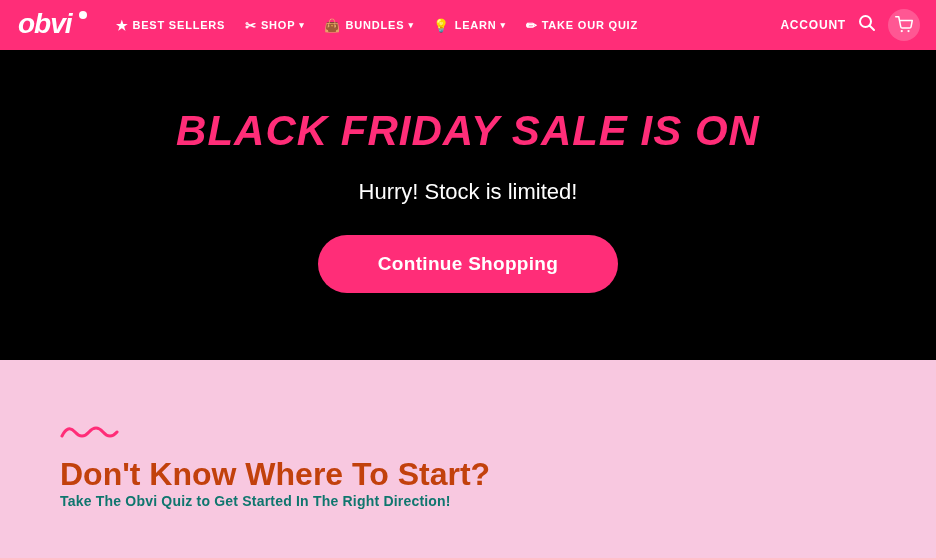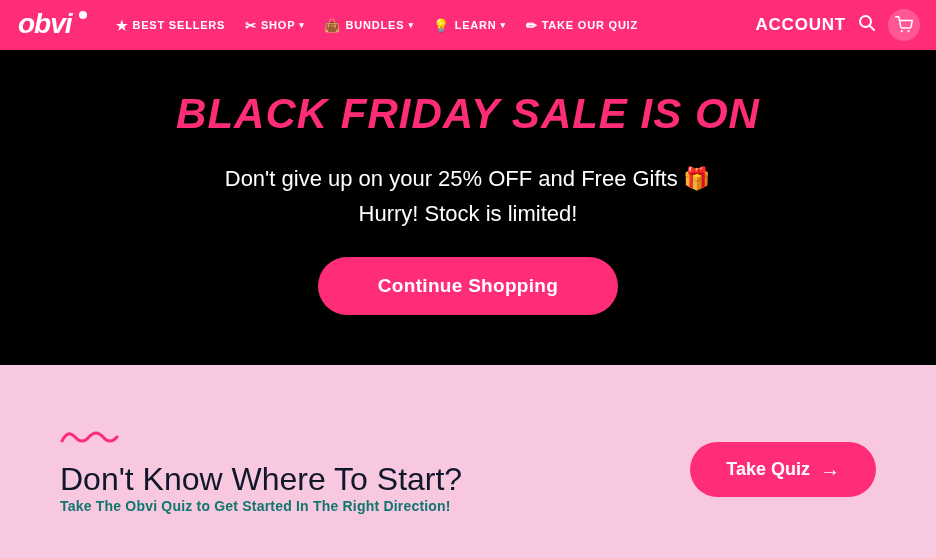--- a/index.html
+++ b/index.html
@@ -46,21 +46,21 @@
     }
     .nav-link .nav-icon { font-size: 13px; }
     .nav-link .chevron { font-size: 9px; }
     .nav-right {
       display: flex;
       align-items: center;
       gap: 12px;
     }
     .nav-account {
       color: white;
-      font-size: 17px;
+      font-size: 12px;
       font-weight: 700;
       letter-spacing: 0.8px;
       text-transform: uppercase;
     }
     .nav-icon-btn {
       color: white;
       font-size: 18px;
       cursor: pointer;
       background: none;
       border: none;
@@ -128,22 +128,22 @@
       background: #f8c8e0;
       padding: 50px 60px 40px;
       display: flex;
       align-items: center;
       justify-content: space-between;
       min-height: 198px;
     }
     .lower-left {}
     .lower-title {
       font-size: 32px;
-      font-weight: 400;
-      color: #0f172a;
+      font-weight: 700;
+      color: #c2410c;
     }
     .lower-subtitle {
       font-size: 14px;
       font-weight: 800;
       color: #0f766e;
       letter-spacing: 0.2px;
     }
     .take-quiz-btn {
       background: #ff2d78;
       color: white;
@@ -214,30 +214,25 @@
         <circle cx="9" cy="20" r="1.5" fill="white"></circle>
         <circle cx="18" cy="20" r="1.5" fill="white"></circle>
         <path d="M1 1h4l2.68 13.39a2 2 0 0 0 2 1.61h9.72a2 2 0 0 0 2-1.61L23 6H6" stroke="white" stroke-width="2" stroke-linecap="round" stroke-linejoin="round"></path>
       </svg>
     </div>
   </div>
 </nav>
 
 <section class="hero">
   <h1 class="hero-title">BLACK FRIDAY SALE IS ON</h1>
-  <p class="hero-subtitle">Don't give up on your 25% OFF and Free Gifts 🎁</p>
   <p class="hero-subtitle2">Hurry! Stock is limited!</p>
   <button class="continue-btn">Continue Shopping</button>
 </section>
 
 <section class="lower">
   <div class="lower-left">
     <svg class="squiggle-svg" width="60" height="22" viewBox="0 0 60 22">
       <path d="M2 16 Q8 4, 15 12 Q22 20, 29 12 Q36 4, 43 12 Q50 20, 57 12" stroke="#ff2d78" stroke-width="3" fill="none" stroke-linecap="round"></path>
     </svg>
     <h2 class="lower-title">Don't Know Where To Start?</h2>
     <p class="lower-subtitle">Take The Obvi Quiz to Get Started In The Right Direction!</p>
   </div>
-  <button class="take-quiz-btn">
-    <span>Take Quiz</span>
-    <span class="arrow">→</span>
-  </button>
 </section>
 
 </body></html>

